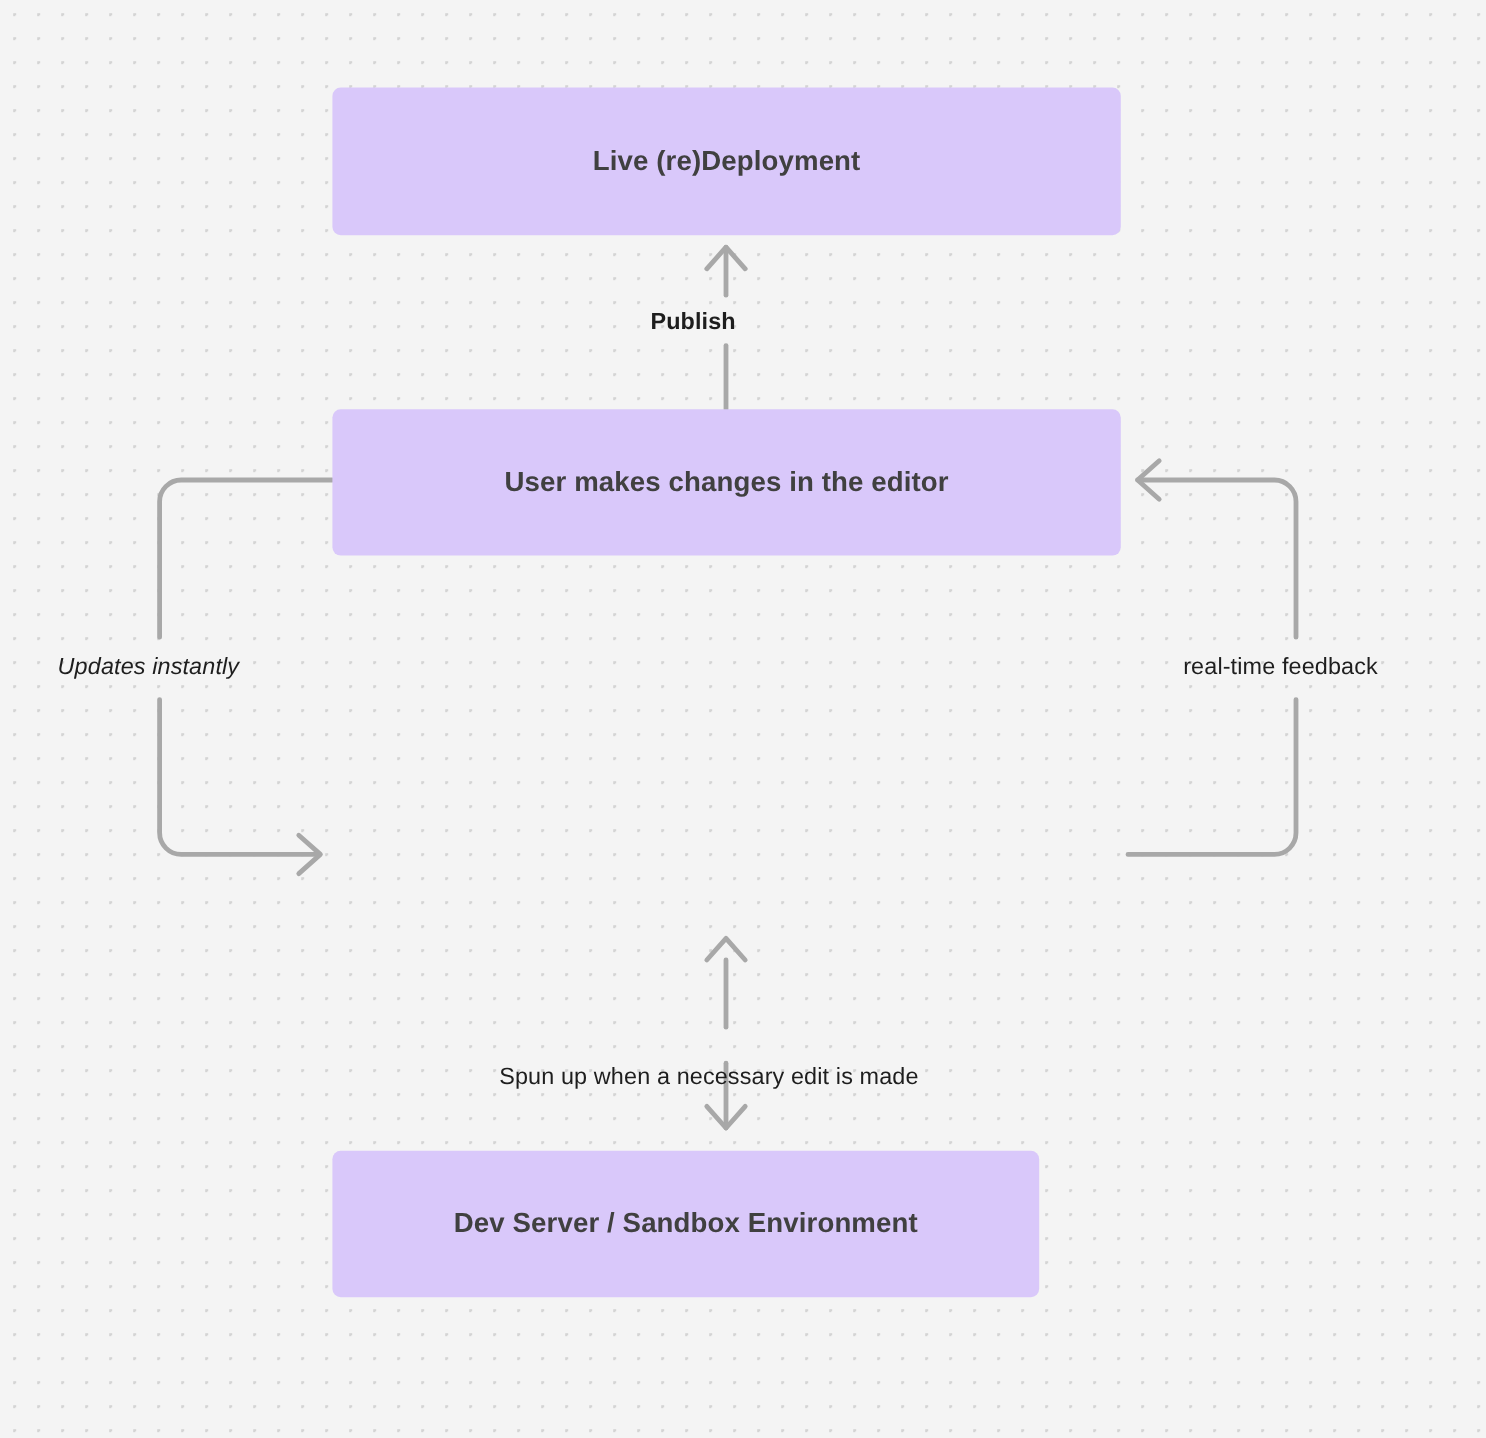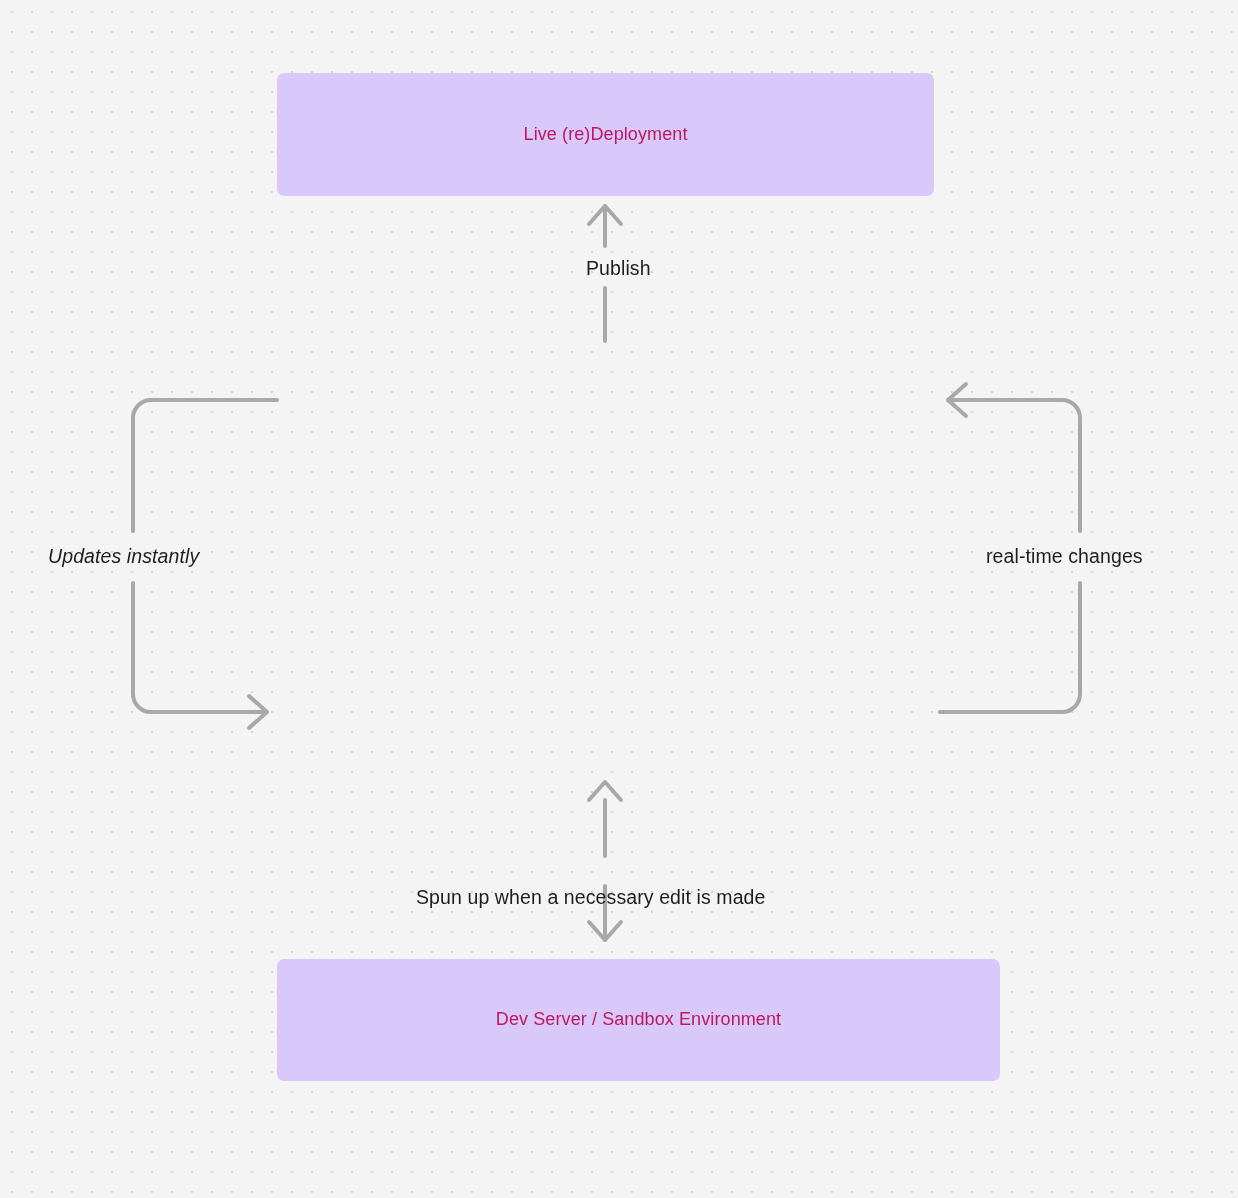--- a/index.html
+++ b/index.html
@@ -32,42 +32,42 @@
     pointer-events: none;
   }
   .node {
     position: absolute;
     box-sizing: border-box;
     background-color: #d9c8fa;
     border-radius: 7px;
     display: flex;
     align-items: center;
     justify-content: center;
-    color: #be185d;
-    font-size: 18px;
-    font-weight: 400;
+    color: #404040;
+    font-size: 23px;
+    font-weight: 700;
     letter-spacing: 0.1px;
     text-align: center;
     line-height: 1.3;
   }
   #node-live      { left: 277px; top: 73px;  width: 657px; height: 123px; }
   #node-user      { left: 277px; top: 341px; width: 657px; height: 122px; }
   #node-preview   { left: 277px; top: 651px; width: 657px; height: 121px; }
-  #node-devserver { left: 277px; top: 959px; width: 723px; height: 122px; }
+  #node-devserver { left: 277px; top: 959px; width: 589px; height: 122px; }
 
   .edge-label {
     position: absolute;
     color: #1e1e1e;
     font-size: 19.5px;
     font-weight: 400;
     letter-spacing: 0.1px;
     white-space: nowrap;
     line-height: 1;
   }
-  #label-publish   { left: 586px; top: 259px; }
+  #label-publish   { left: 542px; top: 259px; font-weight: bold; }
   #label-updates   { left: 48px;  top: 547px; font-style: italic; }
   #label-realtime  { left: 986px; top: 547px; }
   #label-spun      { left: 416px; top: 856px; margin-top: 32px; }
 </style>
 </head>
 <body>
 
 <div id="canvas">
 
   <svg class="edge-layer" viewBox="0 0 1238 1198" width="1238" height="1198" xmlns="http://www.w3.org/2000/svg">
@@ -97,27 +97,30 @@
         <path d="M605,886 L605,940"></path>
         <path d="M589,922 L605,940 L621,922"></path>
       </g>
     </g>
   </svg>
 
   <div class="node" id="node-live">
     <span>Live (re)Deployment</span>
   </div>
 
+  <div class="node" id="node-user">
+    <span>User makes changes in the editor</span>
+  </div>
 
 
   <div class="node" id="node-devserver">
     <span>Dev Server / Sandbox Environment</span>
   </div>
 
   <div class="edge-label" id="label-publish">Publish</div>
 
   <div class="edge-label" id="label-updates">Updates instantly</div>
 
-  <div class="edge-label" id="label-realtime">real-time changes</div>
+  <div class="edge-label" id="label-realtime">real-time feedback</div>
 
   <div class="edge-label" id="label-spun">Spun up when a necessary edit is made</div>
 
 </div>
 
 </body></html>

